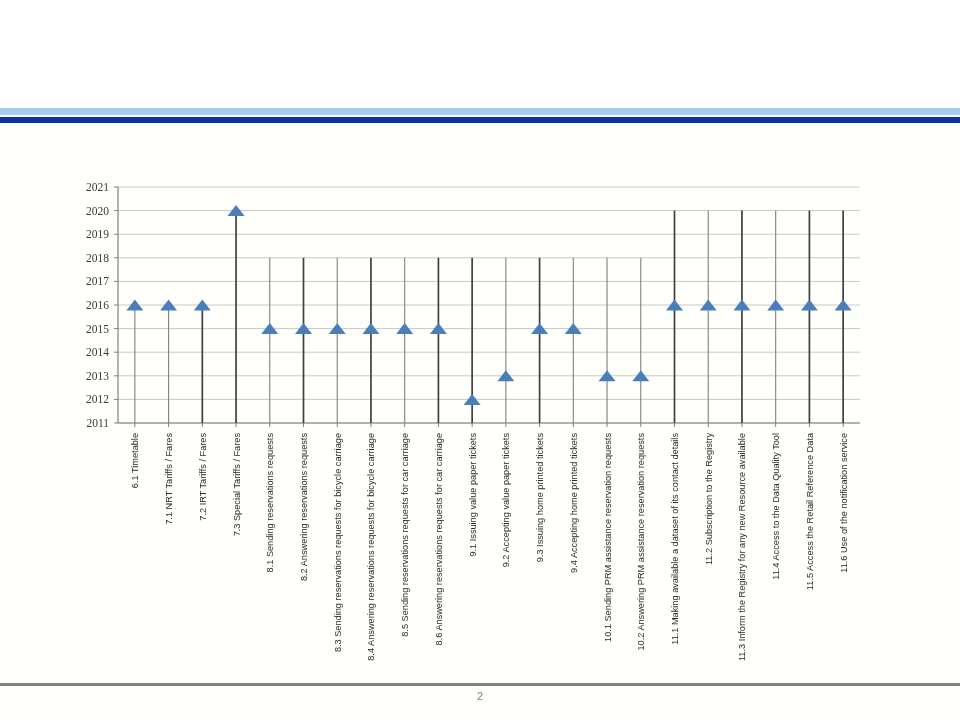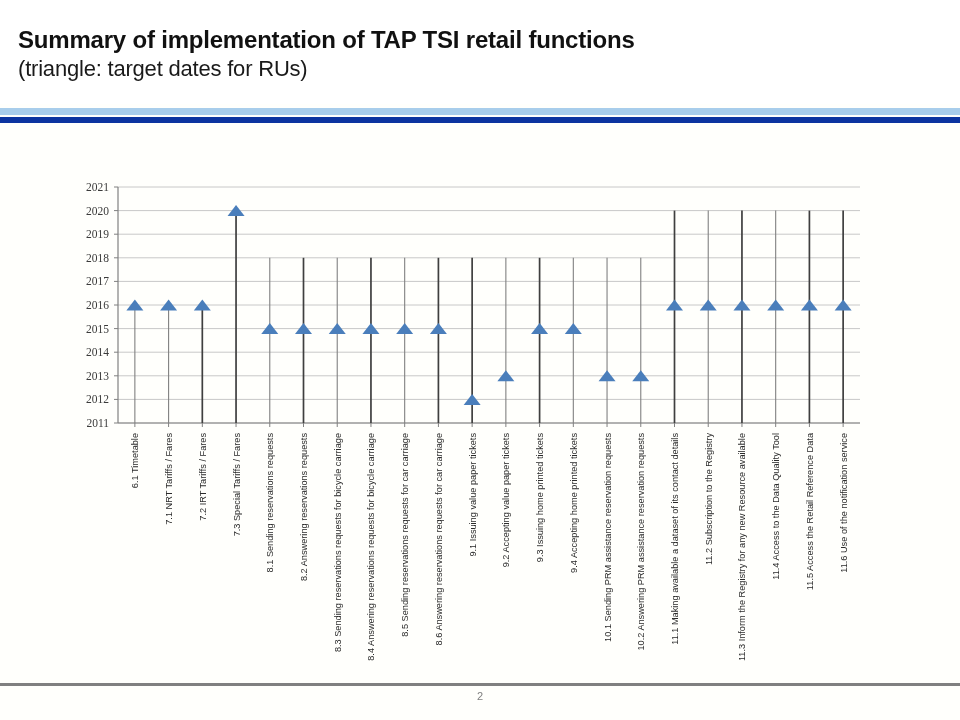--- a/index.html
+++ b/index.html
@@ -33,22 +33,20 @@
   #chart-area{position:absolute;left:0;top:130px;width:960px;height:550px;}
   #chart-svg{display:block;}
 
   .ytick-label{font-size:11.5px;fill:#3a3a3a;font-family:"Liberation Serif",serif;}
   .xtick-label{font-size:9.2px;fill:#2b2b2b;font-family:"Liberation Sans",sans-serif;}
 </style>
 </head>
 <body>
 
 <div id="slide-header">
-  <div id="slide-title">Summary of implementation of TAP TSI retail functions</div>
-  <div id="slide-subtitle">(triangle: target dates for RUs)</div>
 </div>
 <div id="header-rule-light"></div>
 <div id="header-rule-dark"></div>
 
 <div id="chart-area">
   <svg id="chart-svg" width="960" height="550" viewBox="0 0 960 550">
     <g id="gridlines-group">
         <line x1="118" y1="293" x2="860" y2="293" stroke="#c8c8c8" stroke-width="1"></line>
         <line x1="118" y1="269.4" x2="860" y2="269.4" stroke="#c8c8c8" stroke-width="1"></line>
         <line x1="118" y1="245.8" x2="860" y2="245.8" stroke="#c8c8c8" stroke-width="1"></line>

